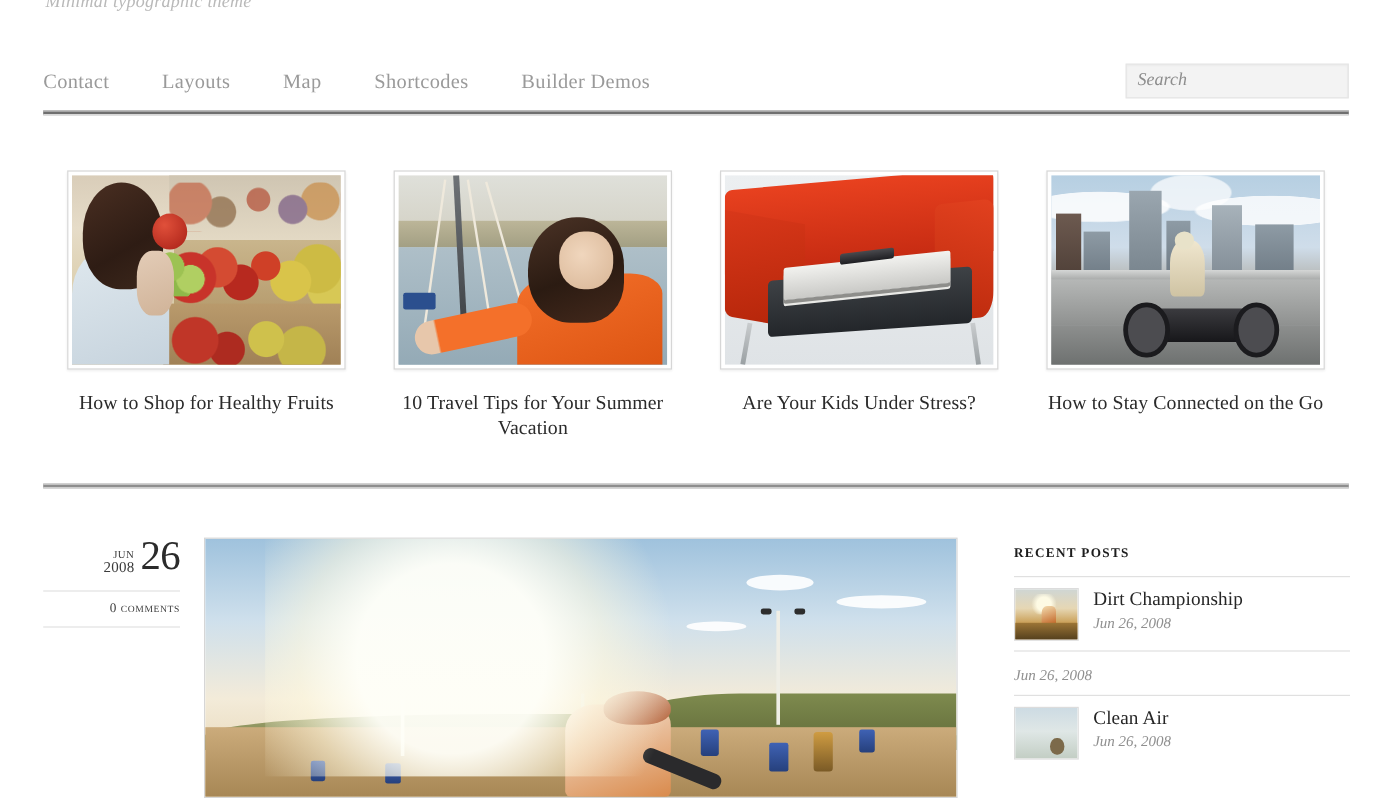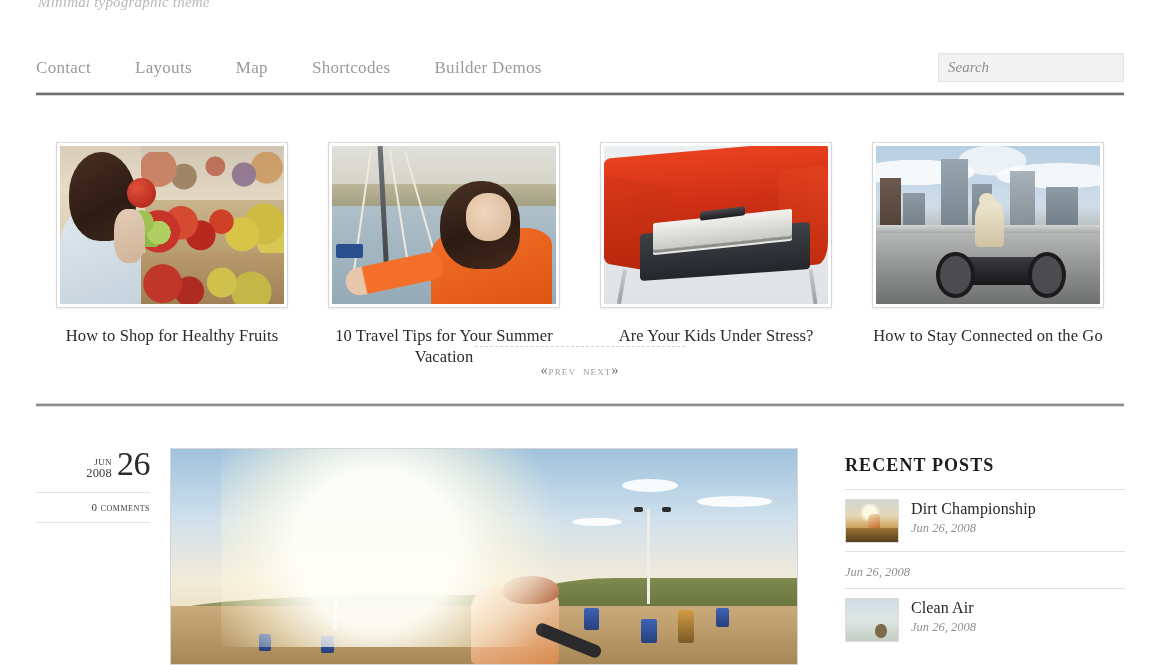--- a/index.html
+++ b/index.html
@@ -118,21 +118,21 @@
 
   .post-body { width: 660px; flex: none; margin-left: 4px; }
   .post-image {
     width: 628px; height: 217px; overflow: hidden; position: relative;
     border: 1px solid #d6d6d6;
   }
 
   
   .sidebar { position: absolute; left: 845px; top: 455px; width: 280px; }
   .widget-title {
-    font-size: 18px; font-weight: bold; color: #1d1d1d;
+    font-size: 11px; font-weight: bold; color: #1d1d1d;
     text-transform: uppercase; letter-spacing: 1.1px;
   }
   .widget-rule { border-top: 1px solid #e0e0e0; margin-top: 13px; }
   .rp-item { display: flex; align-items: flex-start; padding: 9px 0 8px; border-bottom: 1px solid #e0e0e0; }
   .rp-item.no-border { border-bottom: none; }
   .rp-thumb {
     width: 54px; height: 44px; flex: none; margin-right: 12px;
     overflow: hidden; position: relative; border: 1px solid #dcdcdc;
   }
   .rp-text { padding-top: 1px; }
@@ -545,26 +545,20 @@
           </div>
         </div>
       </div>
       <div class="feat-caption">
         <a href="#">How to Stay Connected on the Go</a>
       </div>
     </div>
 
   </div>
 
-  <div class="pager">
-    <div class="pager-divider"></div>
-    <div class="pager-links">
-      <a href="#"><span class="chev">«</span><span>Prev</span></a><span class="pager-gap"></span><a href="#"><span>Next</span><span class="chev">»</span></a>
-    </div>
-  </div>
 
   <div class="rule-gray"></div>
 
   <div class="post-row">
 
     <div class="post-meta">
       <div class="date-line">
         <span class="date-mo-yr">
           <span class="date-month">Jun</span>
           <span class="date-year">2008</span>

